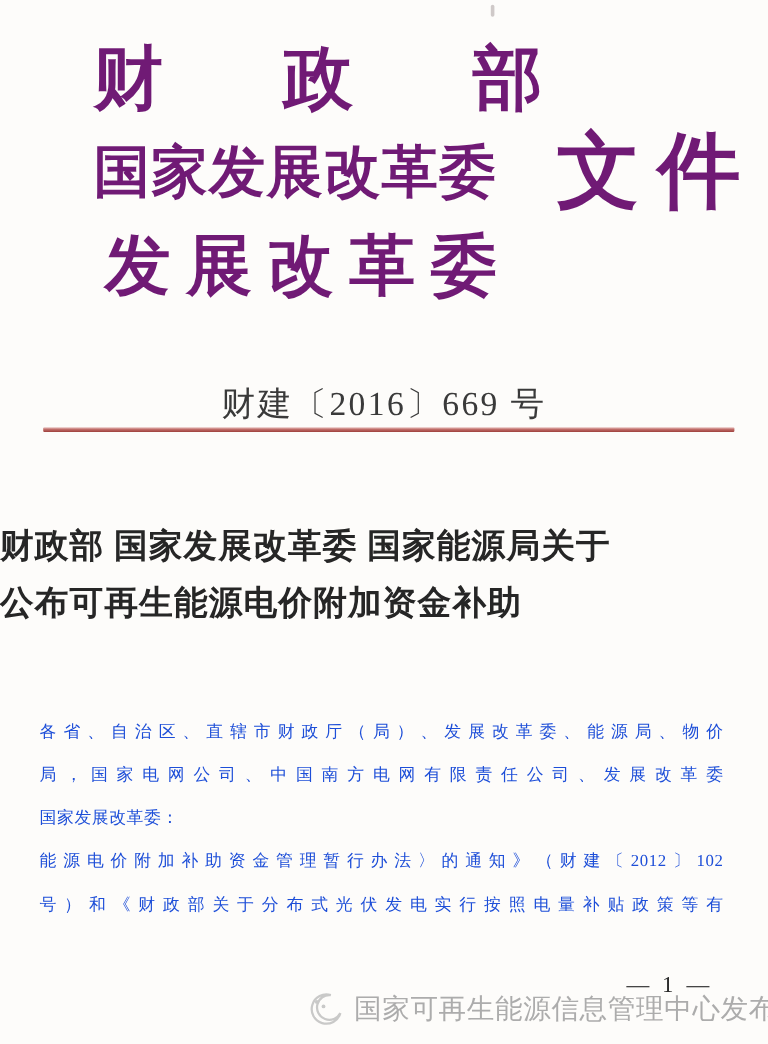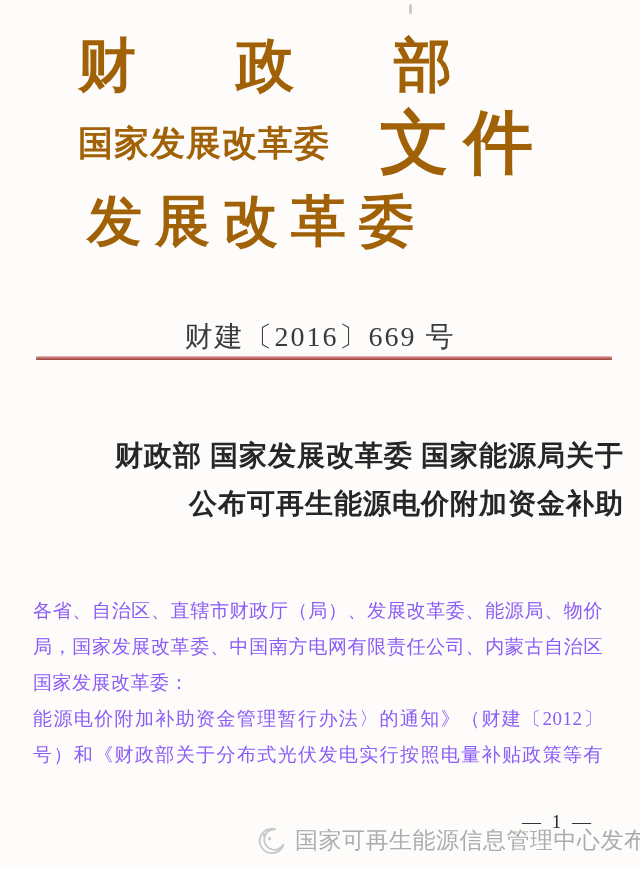--- a/index.html
+++ b/index.html
@@ -22,36 +22,36 @@
     top: 4px; left: 409px;
     width: 3px; height: 10px;
     background: rgba(150,140,140,0.45);
     border-radius: 2px;
   }
 
   
   .letterhead {
     position: absolute;
     top: 34px; left: 78px;
-    color: #a16207;
+    color: #701a75;
     font-weight: 700;
     white-space: nowrap;
   }
   .lh-line1 {
     font-size: 58px;
     line-height: 64px;
     letter-spacing: 100px;
   }
   .lh-line2 {
     margin-top: 12px;
     display: flex;
     align-items: center;
     height: 66px;
   }
-  .lh-ndrc { font-size: 35px; letter-spacing: 1px; }
+  .lh-ndrc { font-size: 47px; letter-spacing: 1px; }
   .lh-doc  { font-size: 69px; letter-spacing: 15px; margin-left: 50px; }
   .lh-line3 {
     margin-top: 16px;
     margin-left: 9px;
     font-size: 55px;
     line-height: 60px;
     letter-spacing: 13px;
   }
 
   
@@ -69,36 +69,36 @@
     position: absolute;
     top: 356px; left: 36px; right: 28px;
     height: 4px;
     background: linear-gradient(to bottom, #eccac8 0%, #c06c68 45%, #9e403c 100%);
     border-radius: 1px;
   }
 
   
   .title {
     position: absolute;
-    top: 432px; left: 0; right: 16px;
-    text-align: right;
+    top: 432px; left: 0; right: 0;
+    text-align: left;
     font-size: 28px;
     font-weight: 700;
     line-height: 48px;
     color: #262626;
     letter-spacing: 1px;
   }
 
   
   .body-text {
     position: absolute;
     top: 593px; left: 33px;
     width: 570px;
-    font-size: 19px;
-    color: #8b5cf6;
+    font-size: 14px;
+    color: #1d4ed8;
   }
   .bline {
     height: 36px;
     line-height: 36px;
     text-align: justify;
     letter-spacing: 0.5px;
     white-space: nowrap;
   }
   .bline.just { text-align-last: justify; white-space: normal; overflow: hidden; }
   .bline.indent { padding-left: 42px; }
@@ -150,21 +150,21 @@
 
   <div class="red-rule"></div>
 
   <h1 class="title">
     <div>财政部 国家发展改革委 国家能源局关于</div>
     <div>公布可再生能源电价附加资金补助</div>
   </h1>
 
   <div class="body-text">
     <div class="bline just">各省、自治区、直辖市财政厅（局）、发展改革委、能源局、物价</div>
-    <div class="bline just">局，国家发展改革委、中国南方电网有限责任公司、内蒙古自治区</div>
+    <div class="bline just">局，国家电网公司、中国南方电网有限责任公司、发展改革委</div>
     <div class="bline">国家发展改革委：</div>
     <div class="bline just">能源电价附加补助资金管理暂行办法〉的通知》（财建〔2012〕102</div>
     <div class="bline just">号）和《财政部关于分布式光伏发电实行按照电量补贴政策等有</div>
   </div>
 
   <div class="page-number">— 1 —</div>
 
   <div class="watermark">
     <span class="wm-logo">
       <svg width="30" height="30" viewBox="0 0 32 32">

